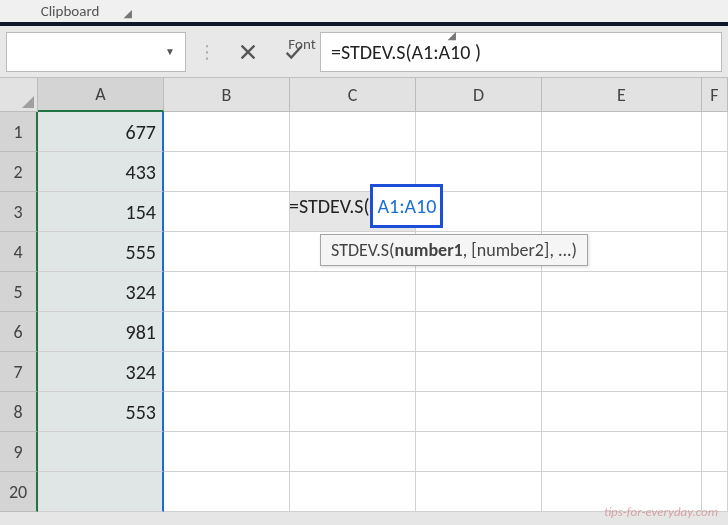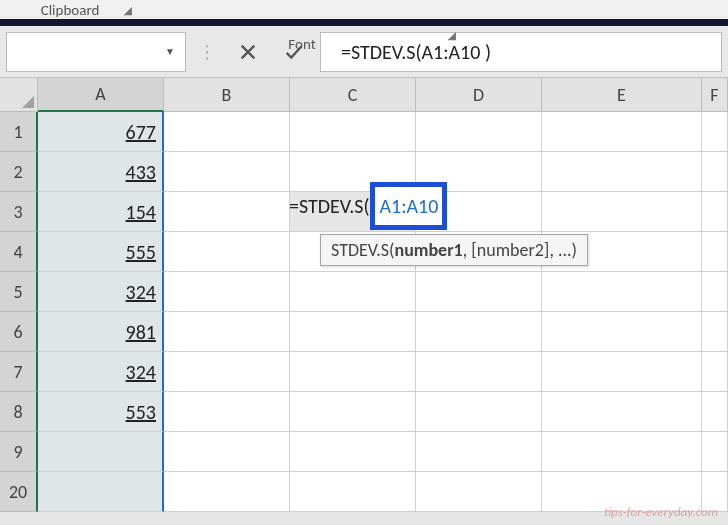--- a/index.html
+++ b/index.html
@@ -1,51 +1,51 @@
 <!DOCTYPE html>
 <html><head>
 <meta charset="utf-8">
 <style>
 * { margin: 0; padding: 0; box-sizing: border-box; font-family: 'Segoe UI', Calibri, sans-serif; }
 body { width: 728px; height: 525px; background: #e6e6e6; overflow: hidden; position: relative; }
 
-.ribbon-groups { display: flex; height: 26px; background: #f0f0f0; border-bottom: 7px solid #0f172a; }
+.ribbon-groups { display: flex; height: 26px; background: #f0f0f0; border-bottom: 4px solid #0f172a; }
 .ribbon-group { display: flex; align-items: center; justify-content: center; color: #555; font-size: 15px; position: relative; }
 .ribbon-group-clipboard { width: 140px; }
 .ribbon-group-font { width: 324px; margin-top: 44px; }
 .ribbon-group-alignment { width: 264px; }
 .launcher { position: absolute; right: 8px; bottom: 2px; font-size: 11px; color: #777; }
 
 .formula-bar { display: flex; height: 52px; background: #e8e8e8; border-bottom: 1px solid #c0c0c0; align-items: center; padding: 4px 6px; gap: 6px; }
 .name-box { width: 180px; height: 40px; background: #fff; border: 1px solid #bbb; display: flex; align-items: center; justify-content: flex-end; padding-right: 6px; }
 .name-box-dropdown { width: 18px; color: #555; font-size: 10px; text-align: center; }
 .fb-sep { color: #aaa; font-size: 18px; padding: 0 6px; }
 .fb-btn { width: 40px; height: 40px; display: flex; align-items: center; justify-content: center; color: #555; font-size: 22px; }
 .fb-btn svg { width: 22px; height: 22px; }
-.formula-input { flex: 1; height: 40px; background: #fff; border: 1px solid #bbb; display: flex; align-items: center; padding: 0 20px; font-size: 20px; color: #222; }
+.formula-input { flex: 1; height: 40px; background: #fff; border: 1px solid #bbb; display: flex; align-items: center; padding: 0 10px; font-size: 20px; color: #222; }
 
 .sheet { display: flex; flex-direction: column; }
 .col-headers { display: flex; height: 34px; }
 .corner { width: 38px; background: #e2e2e2; border-right: 1px solid #bcbcbc; border-bottom: 1px solid #bcbcbc; position: relative; }
 .corner::after { content: ''; position: absolute; right: 3px; bottom: 3px; width: 0; height: 0; border-left: 12px solid transparent; border-bottom: 12px solid #a0a0a0; }
 .col-h { flex: none; background: #e2e2e2; border-right: 1px solid #bcbcbc; border-bottom: 1px solid #bcbcbc; display: flex; align-items: center; justify-content: center; font-size: 18px; color: #444; }
 .col-h.sel { background: #d4d4d4; border-bottom: 2px solid #217346; }
 .w-a { width: 126px; } .w-b { width: 126px; } .w-c { width: 126px; } .w-d { width: 126px; } .w-e { width: 160px; } .w-f { width: 26px; }
 
 .row { display: flex; height: 40px; }
 .row-h { width: 38px; background: #e2e2e2; border-right: 1px solid #bcbcbc; border-bottom: 1px solid #bcbcbc; display: flex; align-items: center; justify-content: center; font-size: 18px; color: #444; }
 .row-h.sel { background: #d4d4d4; border-right: 2px solid #217346; }
 .cell { border-right: 1px solid #d0d0d0; border-bottom: 1px solid #d0d0d0; background: #fff; display: flex; align-items: center; justify-content: flex-end; padding: 0 6px; font-size: 20px; color: #222; position: relative; }
 .cell.sel { background: #e0e6e6; }
-.cell.range-border-right { border-right: 2px solid #1a6fd6; text-decoration: underline; }
+.cell.range-border-right { border-right: 2px solid #1a6fd6; }
 .cell.no-bg { background: transparent; }
 
 .editing-wrap { position: absolute; left: 289px; top: 192px; z-index: 10; }
 .editing-text { font-size: 20px; color: #222; white-space: nowrap; display: flex; align-items: center; height: 28px; }
-.hl-box { display: inline-block; background: #fff; padding: 7px 4px; border: 5px solid #1d4ed8; color: #1a6fd6; font-size: 20px; margin-left: 1px; }
+.hl-box { display: inline-block; background: #fff; padding: 7px 4px; border: 3px solid #1d4ed8; color: #1a6fd6; font-size: 20px; margin-left: 1px; }
 .tooltip { position: absolute; left: 320px; top: 234px; z-index: 9; background: #f5f5f5; border: 1px solid #a5a5a5; padding: 4px 10px; font-size: 18px; color: #444; white-space: nowrap; box-shadow: 1px 1px 3px rgba(0,0,0,0.15); }
 .tooltip b { font-weight: 700; text-align: right; }
 
 .watermark { position: absolute; right: 10px; bottom: 6px; font-size: 13px; color: #c77; opacity: 0.6; font-style: italic; }
 </style>
 </head>
 <body>
 
 <div class="ribbon-groups">
   <div class="ribbon-group ribbon-group-clipboard">

